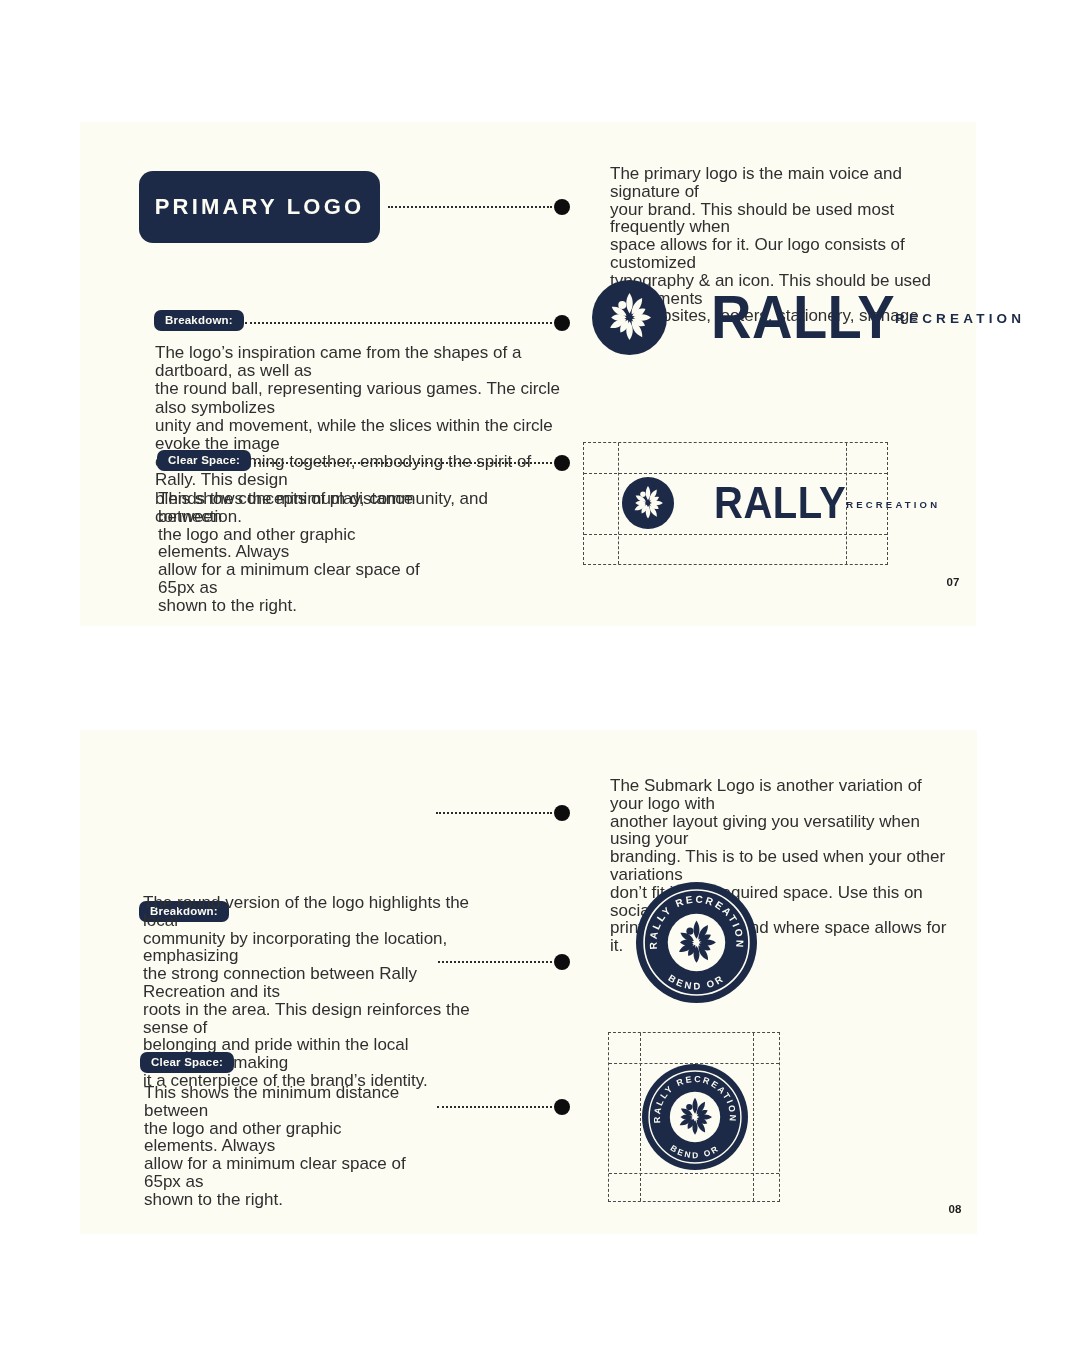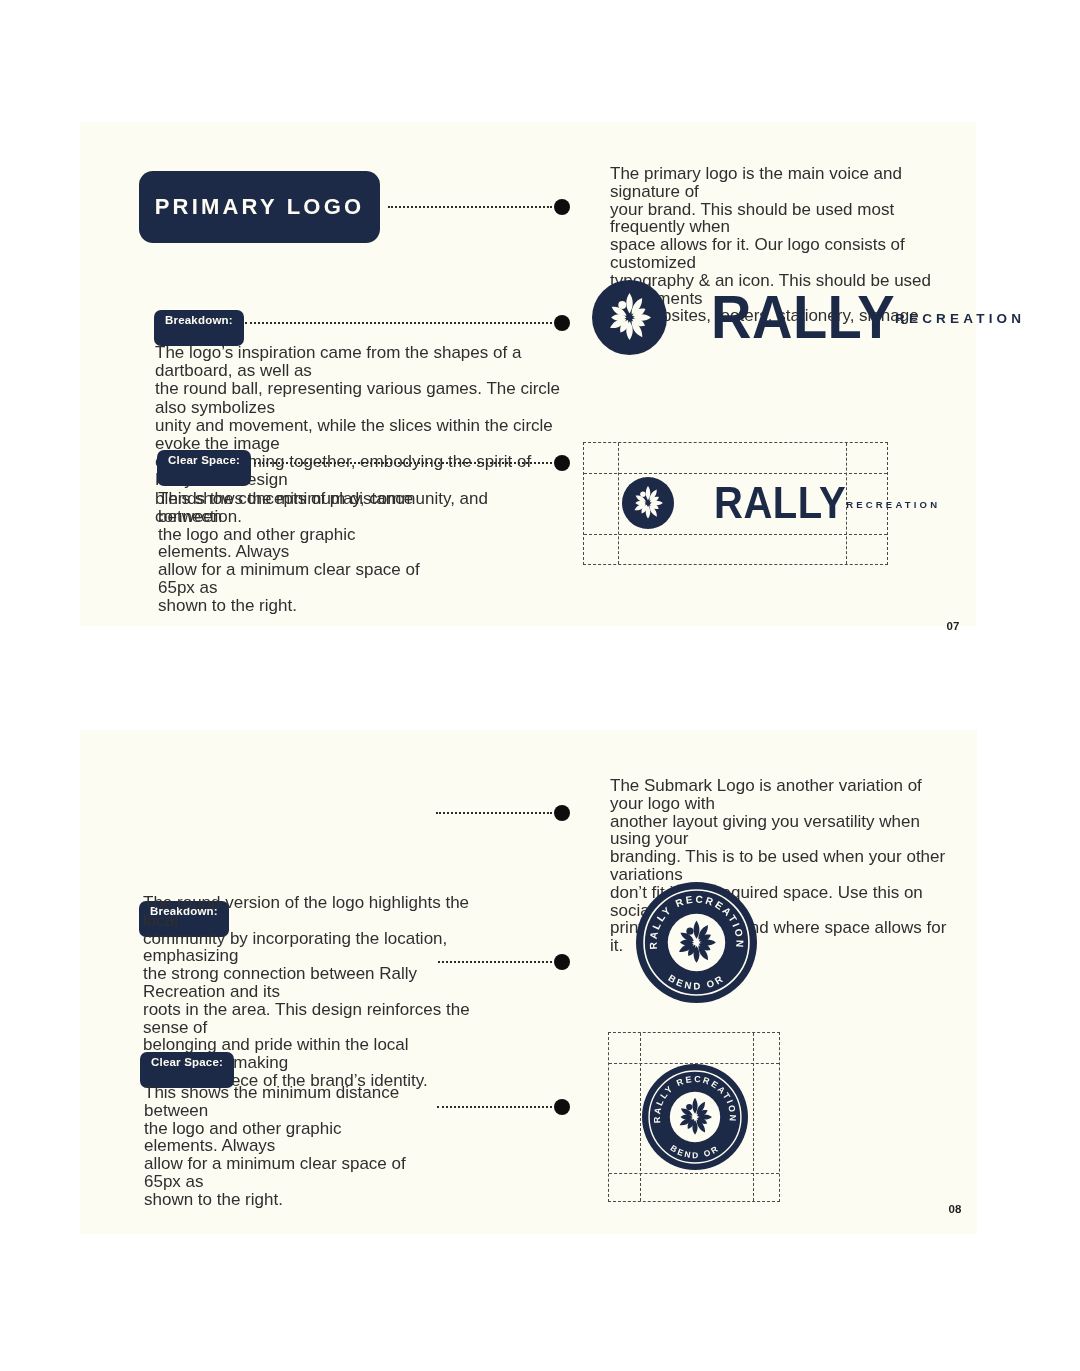--- a/index.html
+++ b/index.html
@@ -38,21 +38,21 @@
   #d6{left:554px;top:1099px;}
 
   .para{position:absolute;color:var(--text);font-size:17px;line-height:17.8px;font-weight:400;white-space:pre-line;}
   #intro1{left:610px;top:165px;width:340px;}
   #bd1{left:155px;top:344px;width:420px;line-height:18.2px;}
   #cst1{left:158px;top:490px;width:270px;}
   #intro2{left:610px;top:777px;width:345px;}
   #bd2{left:143px;top:894px;width:330px;}
   #cst2{left:144px;top:1084px;width:270px;}
 
-  .badge{position:absolute;background:var(--navy);color:var(--cream);font-size:11.5px;font-weight:700;padding:4px 11px 20px;border-radius:7px;letter-spacing:.2px;}
+  .badge{position:absolute;background:var(--navy);color:var(--cream);font-size:11.5px;font-weight:700;padding:4px 11px 5px;border-radius:7px;letter-spacing:.2px;}
   #b1{left:154px;top:310px;}
   #csb1{left:157px;top:450px;}
   #b2{left:139px;top:901px;}
   #csb2{left:140px;top:1052px;}
 
   .lockup{position:absolute;display:flex;align-items:center;}
   #main-lockup{left:592px;top:280px;gap:16px;}
   #main-lockup .icon-svg{width:75px;height:75px;}
   .wordmark{display:flex;flex-direction:row;align-items:center;margin-left:28px;}
   .rally{color:var(--navy);font-weight:700;line-height:.9;letter-spacing:.5px;transform:scaleY(1.1);transform-origin:center;}
@@ -76,21 +76,21 @@
   #small-lockup .recreation{font-size:9.5px;letter-spacing:3.2px;margin-top:2px;}
 
   .badge-svg{position:absolute;display:block;}
   #submark-main{left:636px;top:882px;width:121px;height:121px;}
   #submark-cs{left:33px;top:31px;width:106px;height:106px;}
 
   .badge-arc-top{font-size:10px;font-weight:700;letter-spacing:2.3px;fill:var(--cream);font-family:"Liberation Sans","DejaVu Sans",sans-serif;}
   .badge-arc-bottom{font-size:9.5px;font-weight:700;letter-spacing:2.5px;fill:var(--cream);font-family:"Liberation Sans","DejaVu Sans",sans-serif;}
 
   .page-num{position:absolute;color:#1d1d1d;font-size:11.5px;font-weight:700;width:24px;text-align:center;}
-  #pn1{left:941px;top:620px;}
+  #pn1{left:941px;top:576px;}
   #pn2{left:943px;top:1203px;}
 
   .defs-holder{position:absolute;width:0;height:0;overflow:hidden;}
 </style>
 </head>
 <body>
 
 <svg class="defs-holder" aria-hidden="true">
   <defs>
     <g id="starburst" fill="currentColor">

